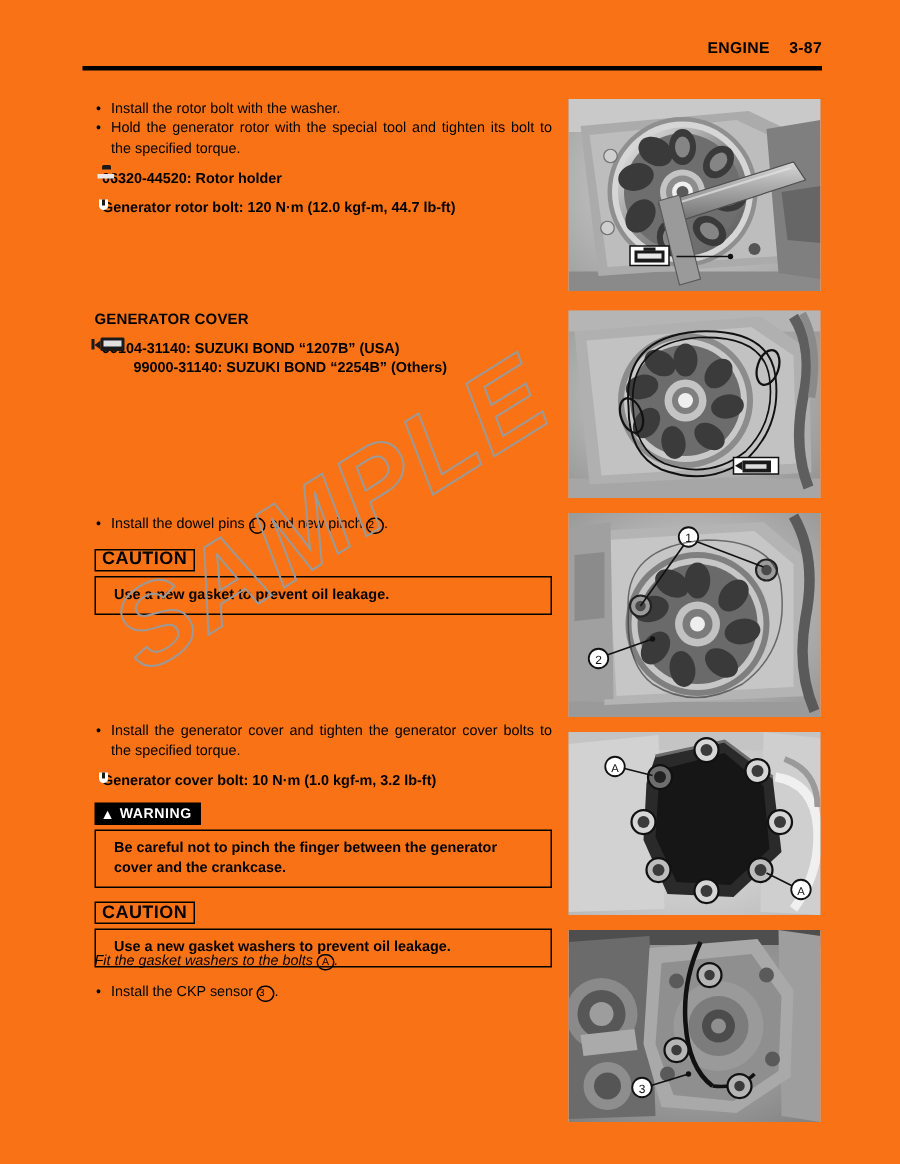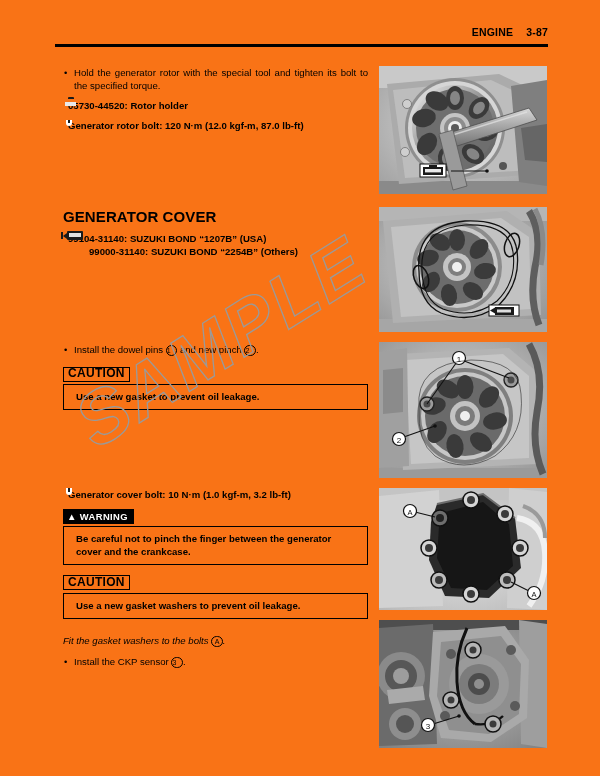--- a/index.html
+++ b/index.html
@@ -82,21 +82,21 @@
   .bullet-item::before {
     content: "\2022";
     position: absolute;
     left: 1px;
     top: -0.5px;
     font-size: 9.5px;
   }
   .bullet-item.last-line-left { text-align-last: left; }
 
   .section-title {
-    font-size: 15px;
+    font-size: 10px;
     font-weight: bold;
     letter-spacing: 0.1px;
     margin-bottom: 2px;
   }
 
   
   .icon-row {
     position: relative;
     display: flex;
     align-items: flex-start;
@@ -300,29 +300,30 @@
     <div class="header-title">
       <span>ENGINE</span><span class="hdr-page">3-87</span>
     </div>
     <div class="header-rule"></div>
   </div>
 
   <div class="col-text">
 
     <div class="block" style="top:0;">
       <ul class="bullet-list">
+        <li class="bullet-item last-line-left">Install the rotor bolt with the washer.</li>
         <li class="bullet-item">Hold the generator rotor with the special tool and tighten its bolt to the specified torque.</li>
       </ul>
       <div class="icon-row" style="margin-top:6px;">
         <span class="ico"><span class="ico-tool"></span></span>
-        <span class="ico-txt">05730-44520: Rotor holder</span>
+        <span class="ico-txt">06320-44520: Rotor holder</span>
       </div>
       <div class="icon-row" style="margin-top:6px;">
         <span class="ico"><span class="ico-torque"></span></span>
-        <span class="ico-txt">Generator rotor bolt: 120 N·m (12.0 kgf-m, 87.0 lb-ft)</span>
+        <span class="ico-txt">Generator rotor bolt: 120 N·m (12.0 kgf-m, 44.7 lb-ft)</span>
       </div>
     </div>
 
     <div class="block" style="top:142px;">
       <div class="section-title">GENERATOR COVER</div>
       <div class="icon-row" style="margin-top:6px;">
         <span class="ico">
           <span class="ico-bond"><span class="nozzle"></span><span class="tube"></span><span class="cap"></span></span>
         </span>
         <span class="ico-txt">
@@ -338,20 +339,23 @@
       </ul>
       <div style="margin-top:7px;">
         <span class="label-box">CAUTION</span>
       </div>
       <div class="note-box">
         <span>Use a new gasket to prevent oil leakage.</span>
       </div>
     </div>
 
     <div class="block" style="top:415px;">
+      <ul class="bullet-list">
+        <li class="bullet-item">Install the generator cover and tighten the generator cover bolts to the specified torque.</li>
+      </ul>
       <div class="icon-row" style="margin-top:6px;">
         <span class="ico"><span class="ico-torque"></span></span>
         <span class="ico-txt">Generator cover bolt: 10 N·m (1.0 kgf-m, 3.2 lb-ft)</span>
       </div>
       <div style="margin-top:5px;">
         <span class="warn-banner"><span class="tri">▲</span><span>WARNING</span></span>
       </div>
       <div class="note-box">
         <span>Be careful not to pinch the finger between the generator cover and the crankcase.</span>
       </div>

